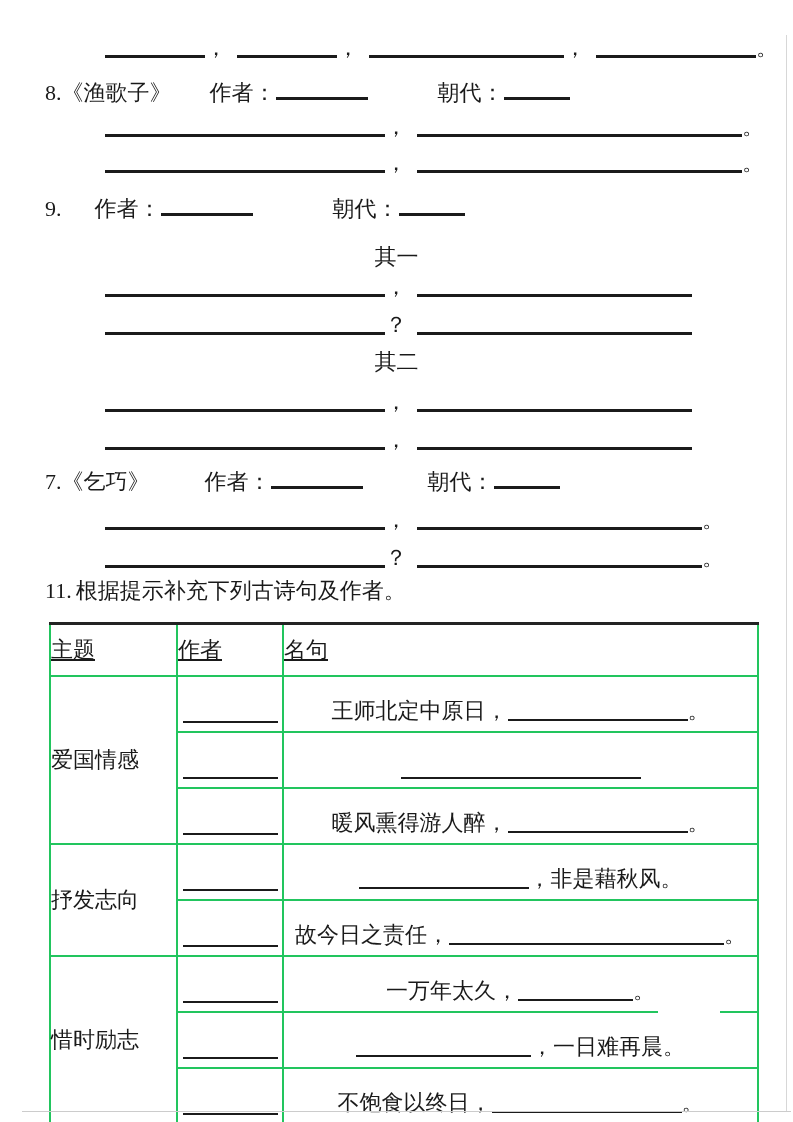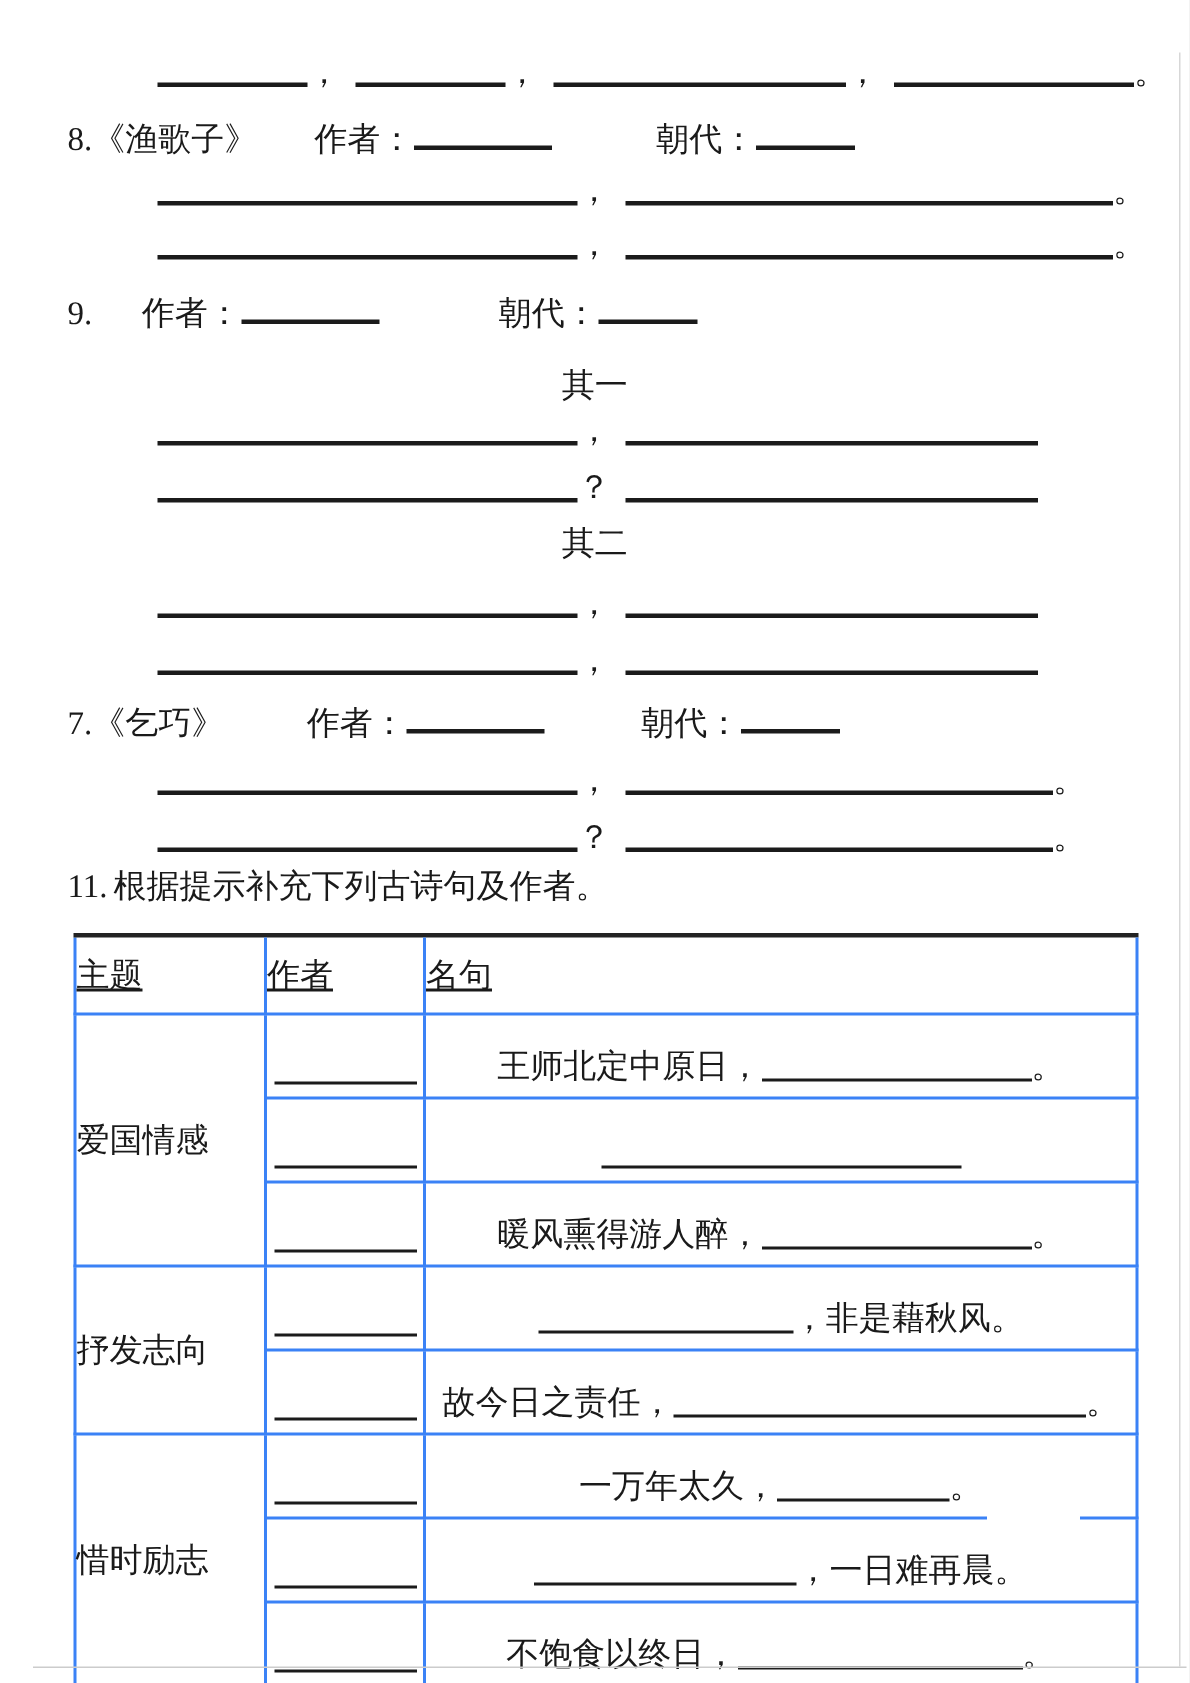--- a/index.html
+++ b/index.html
@@ -33,21 +33,21 @@
   .item-header{display:flex;align-items:baseline;line-height:27px;white-space:nowrap;}
   .center-label{left:0;width:793px;text-align:center;line-height:26px;}
   .gap{display:inline-block;}
   
   .tbl-wrap{left:49px;top:622px;width:708px;height:446px;}
   table.wtable{
     border-collapse:collapse;table-layout:fixed;
     width:708px;height:446px;
   }
   .wtable th,.wtable td{
-    border:2px solid #3b82f6;
+    border:2px solid #22c55e;
     font-weight:normal;font-size:22px;color:#1a1a1a;
     padding:0;
   }
   .wtable tr.hdr th{height:50px;text-align:left;vertical-align:middle;border-top:3px solid #232323;text-decoration:underline;}
   .wtable td{height:49px;}
   td.theme{text-align:left;vertical-align:middle;}
   td.author{text-align:center;vertical-align:bottom;padding-bottom:5px;}
   td.verse{text-align:center;vertical-align:bottom;padding-bottom:5px;white-space:nowrap;}
   
   .patch{background:#ffffff;z-index:5;}

